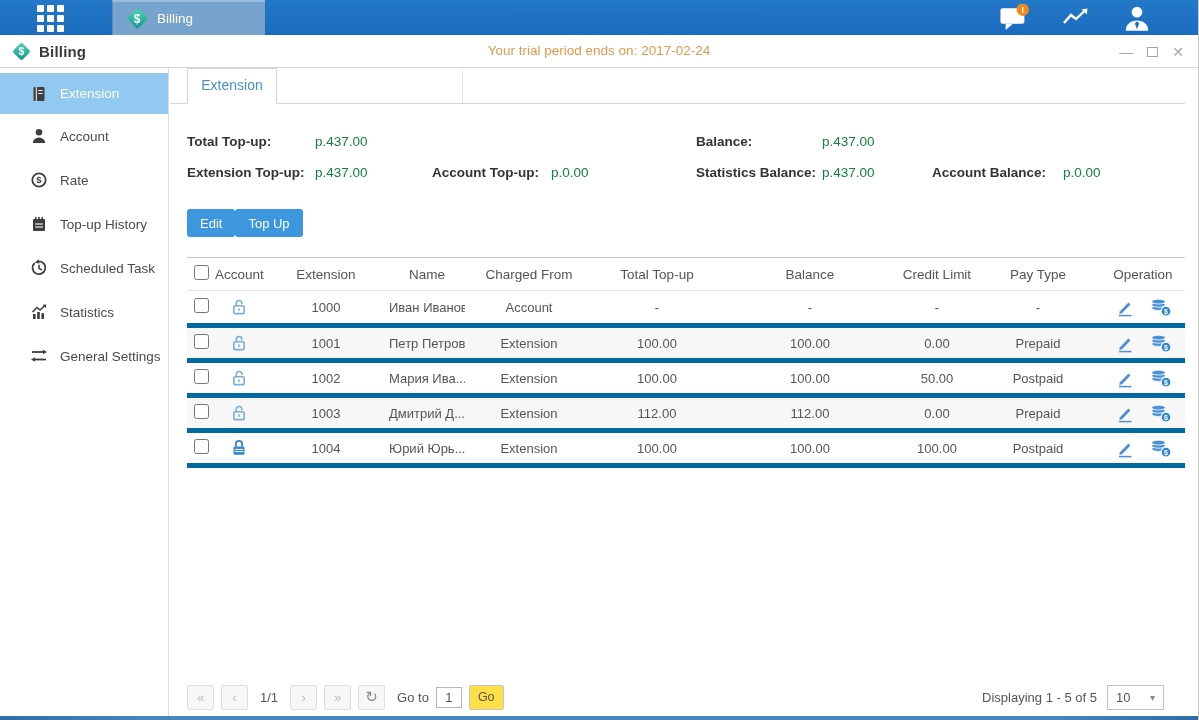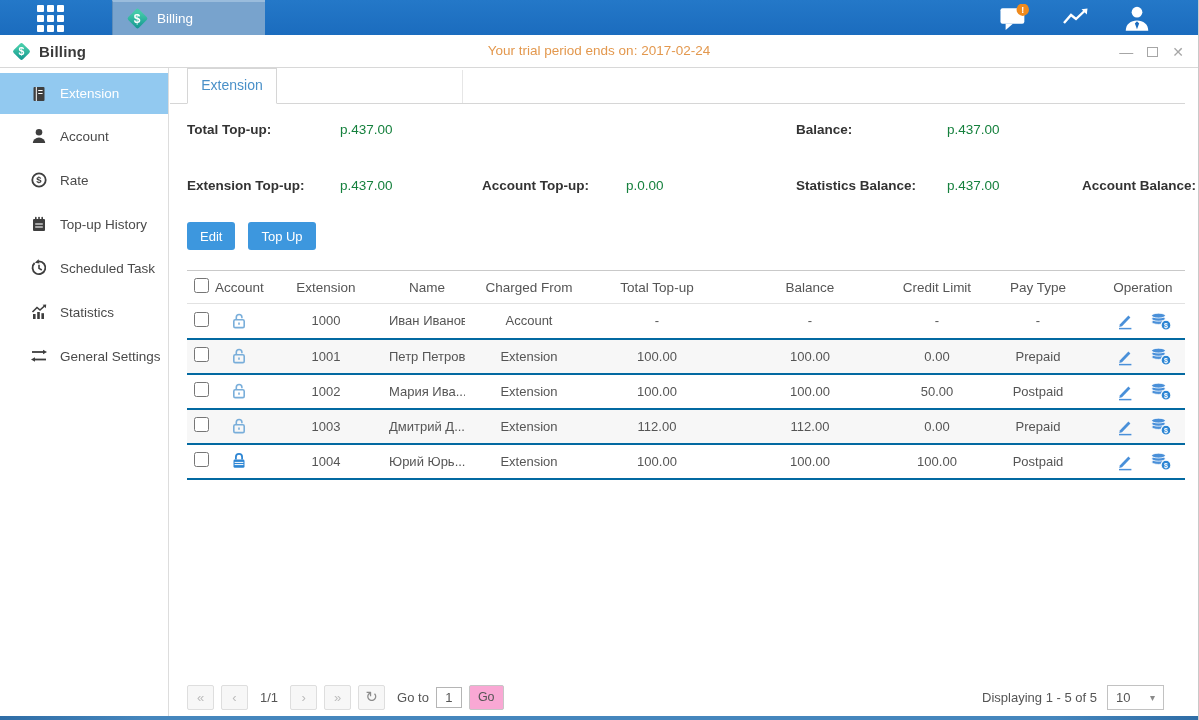--- a/index.html
+++ b/index.html
@@ -49,52 +49,52 @@
 
   
   .content { position:absolute; left:170px; top:68px; right:0; bottom:4px; background:#fff; overflow:hidden; }
   .tabstrip { position:relative; height:36px; }
   .tabstrip::after { content:''; position:absolute; left:0; right:13px; bottom:0; height:1px; background:#d6d6d6; }
   .tab { position:absolute; left:17px; top:0; width:90px; height:36px; background:#fff;
          border:1px solid #d6d6d6; border-bottom:1px solid #fff; z-index:2;
          text-align:center; line-height:33px; color:#4a90c8; font-size:14px; cursor:pointer; }
   .tabstrip .vline { position:absolute; left:292px; top:2px; bottom:1px; width:1px; background:#e6e6e6; }
 
-  .summary { margin:10px 0 0 17px; display:grid;
+  .summary { margin:22px 0 0 17px; display:grid;
              grid-template-columns:128px 117px 119px 145px 126px 110px 131px auto;
-             grid-auto-rows:31px; align-items:center; font-size:13.5px;gap:25px; }
+             grid-auto-rows:31px; align-items:center; font-size:13.5px; }
   .summary .lbl { font-weight:bold; color:#333; }
   .summary .val { color:#15803d; }
 
-  .toolbar { margin:21px 0 0 17px; display:flex; gap:13px; }
+  .toolbar { margin:21px 0 0 17px; display:flex; gap:0; }
   .btn-primary { background:#3d97de; color:#fff; border:none; border-radius:3px; height:28px;
                  padding:0 13px; font-size:13px; cursor:pointer; font-family:inherit; }
 
   table.grid { margin:20px 13px 0 17px; width:calc(100% - 30px); border-collapse:collapse; table-layout:fixed; }
   table.grid thead th { height:33px; font-weight:normal; color:#555; font-size:13.5px;
                         border-top:1px solid #c9c9c9; border-bottom:1px solid #e2e2e2; text-align:center; }
-  table.grid tbody td { height:35px; border-bottom:2px solid #0369a1; text-align:center;
+  table.grid tbody td { height:35px; border-bottom:5px solid #0369a1; text-align:center;
                         color:#555; font-size:13px; overflow:hidden; white-space:nowrap; }
   table.grid tbody tr:nth-child(even) { background:#f7f7f7; }
   .op-cell { display:flex; align-items:center; justify-content:center; gap:15px; }
   .icon-btn { cursor:pointer; display:flex; }
   input[type=checkbox] { width:15px; height:15px; cursor:pointer; }
 
   
   .pager { position:absolute; left:17px; right:34px; bottom:6px; height:26px;
            display:flex; align-items:center; gap:7px; font-size:13px; color:#555; }
   .pg-btn { width:27px; height:25px; background:#f7f7f7; border:1px solid #dedede; border-radius:2px;
             color:#bcbcbc; display:flex; align-items:center; justify-content:center;
             font-size:13px; cursor:pointer; }
   .pg-btn.refresh { color:#8c8c8c; font-size:15px; }
   .page-ind { margin:0 5px; }
   .goto-lbl { margin-left:5px; }
   .goto-input { width:26px; height:21px; border:1px solid #b5b5b5; text-align:center;
                 font-size:13px; color:#555; font-family:inherit; }
-  .go-btn { height:25px; padding:0 8px; background:#f9a8d4; border:1px solid #c6c6c6; border-radius:2px;
+  .go-btn { height:25px; padding:0 8px; background:#fde047; border:1px solid #c6c6c6; border-radius:2px;
             font-size:12.5px; color:#555; cursor:pointer; font-family:inherit; }
   .pager-right { margin-left:auto; display:flex; align-items:center; gap:10px; }
   .page-size { width:57px; height:25px; border:1px solid #c2c2c2; background:#fff; display:flex;
                align-items:center; justify-content:space-between; padding:0 8px; cursor:pointer; }
   .page-size .caret { color:#8a8a8a; font-size:10px; }
 
   .bottom-strip { position:absolute; left:0; right:0; bottom:0; height:4px;
                   background:linear-gradient(90deg,#2f6da6,#4586bd 12%,#4586bd 88%,#2f6da6); }
 </style>
 </head>

